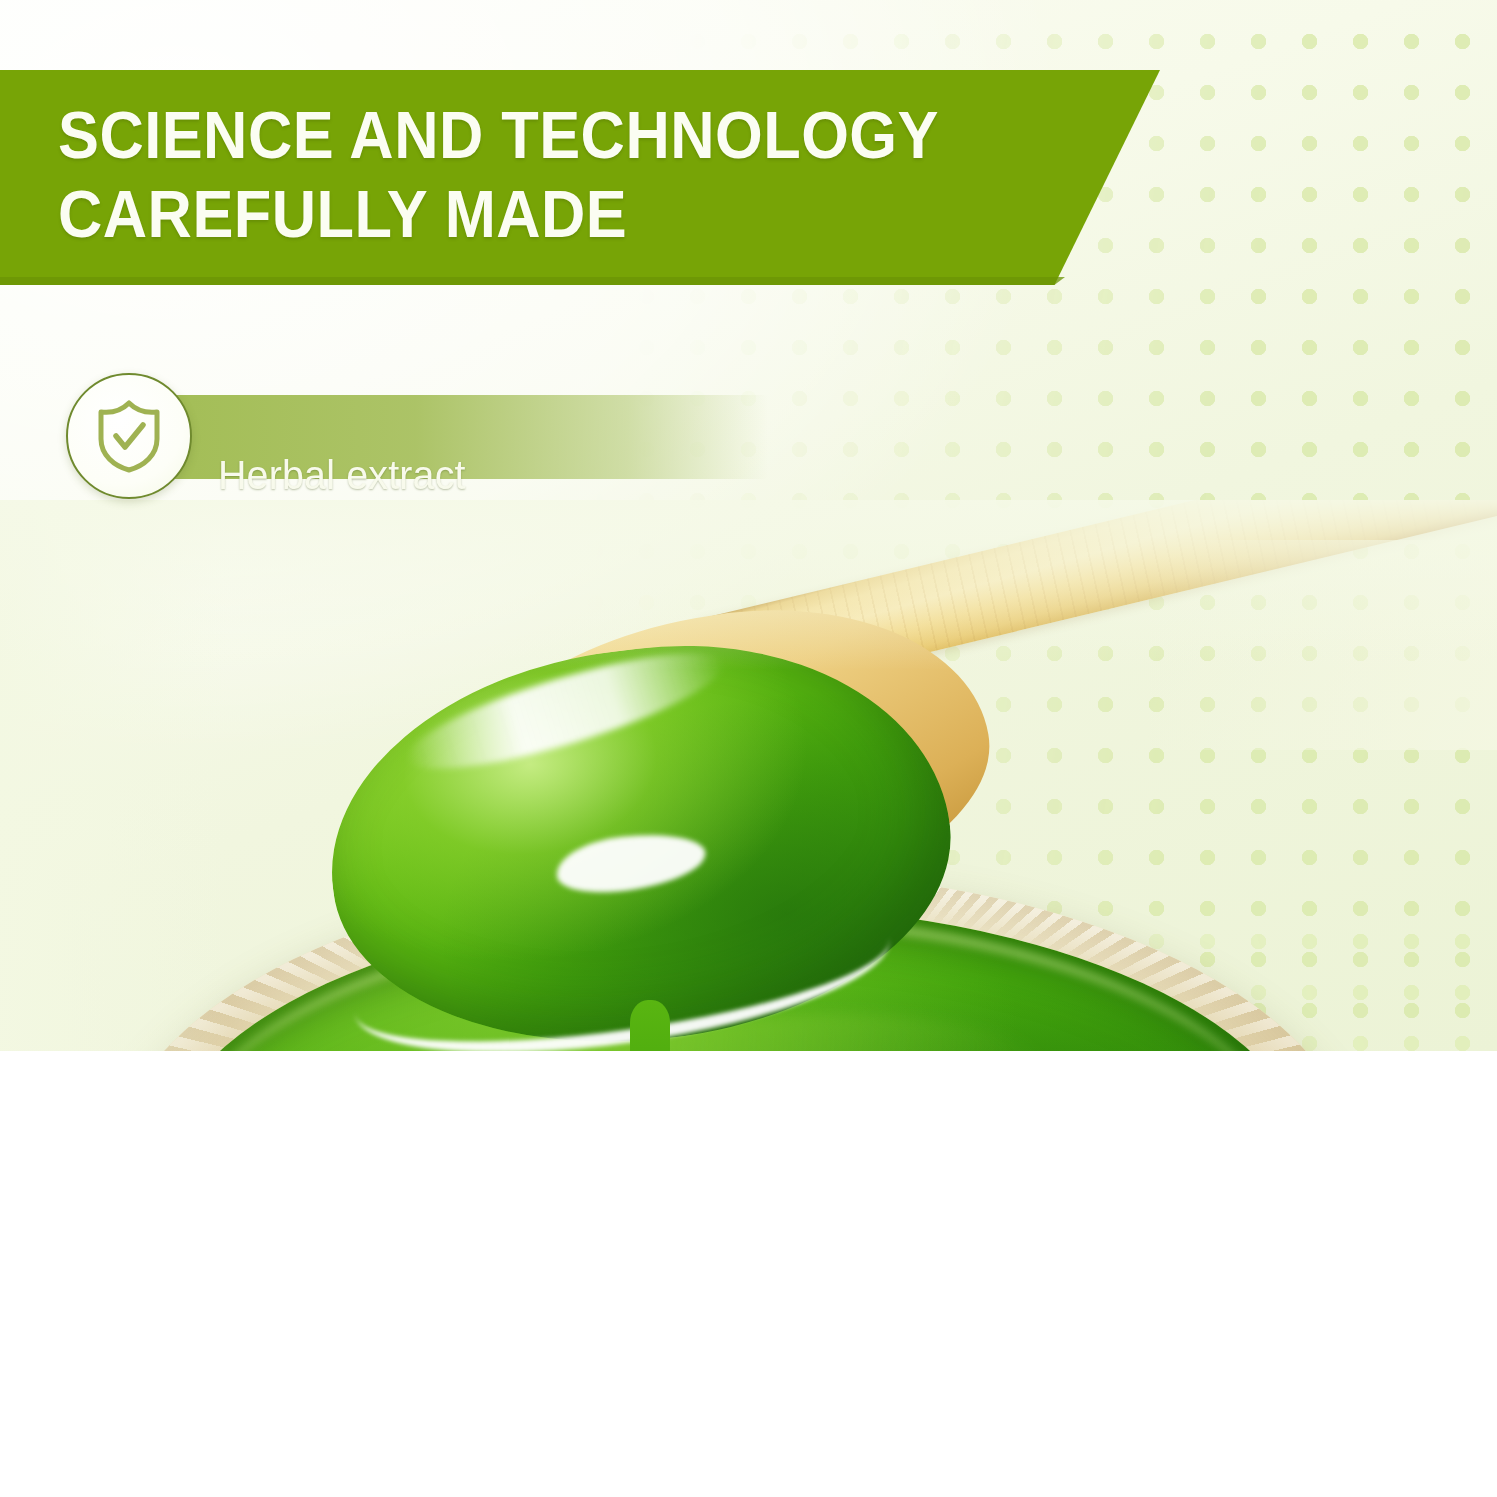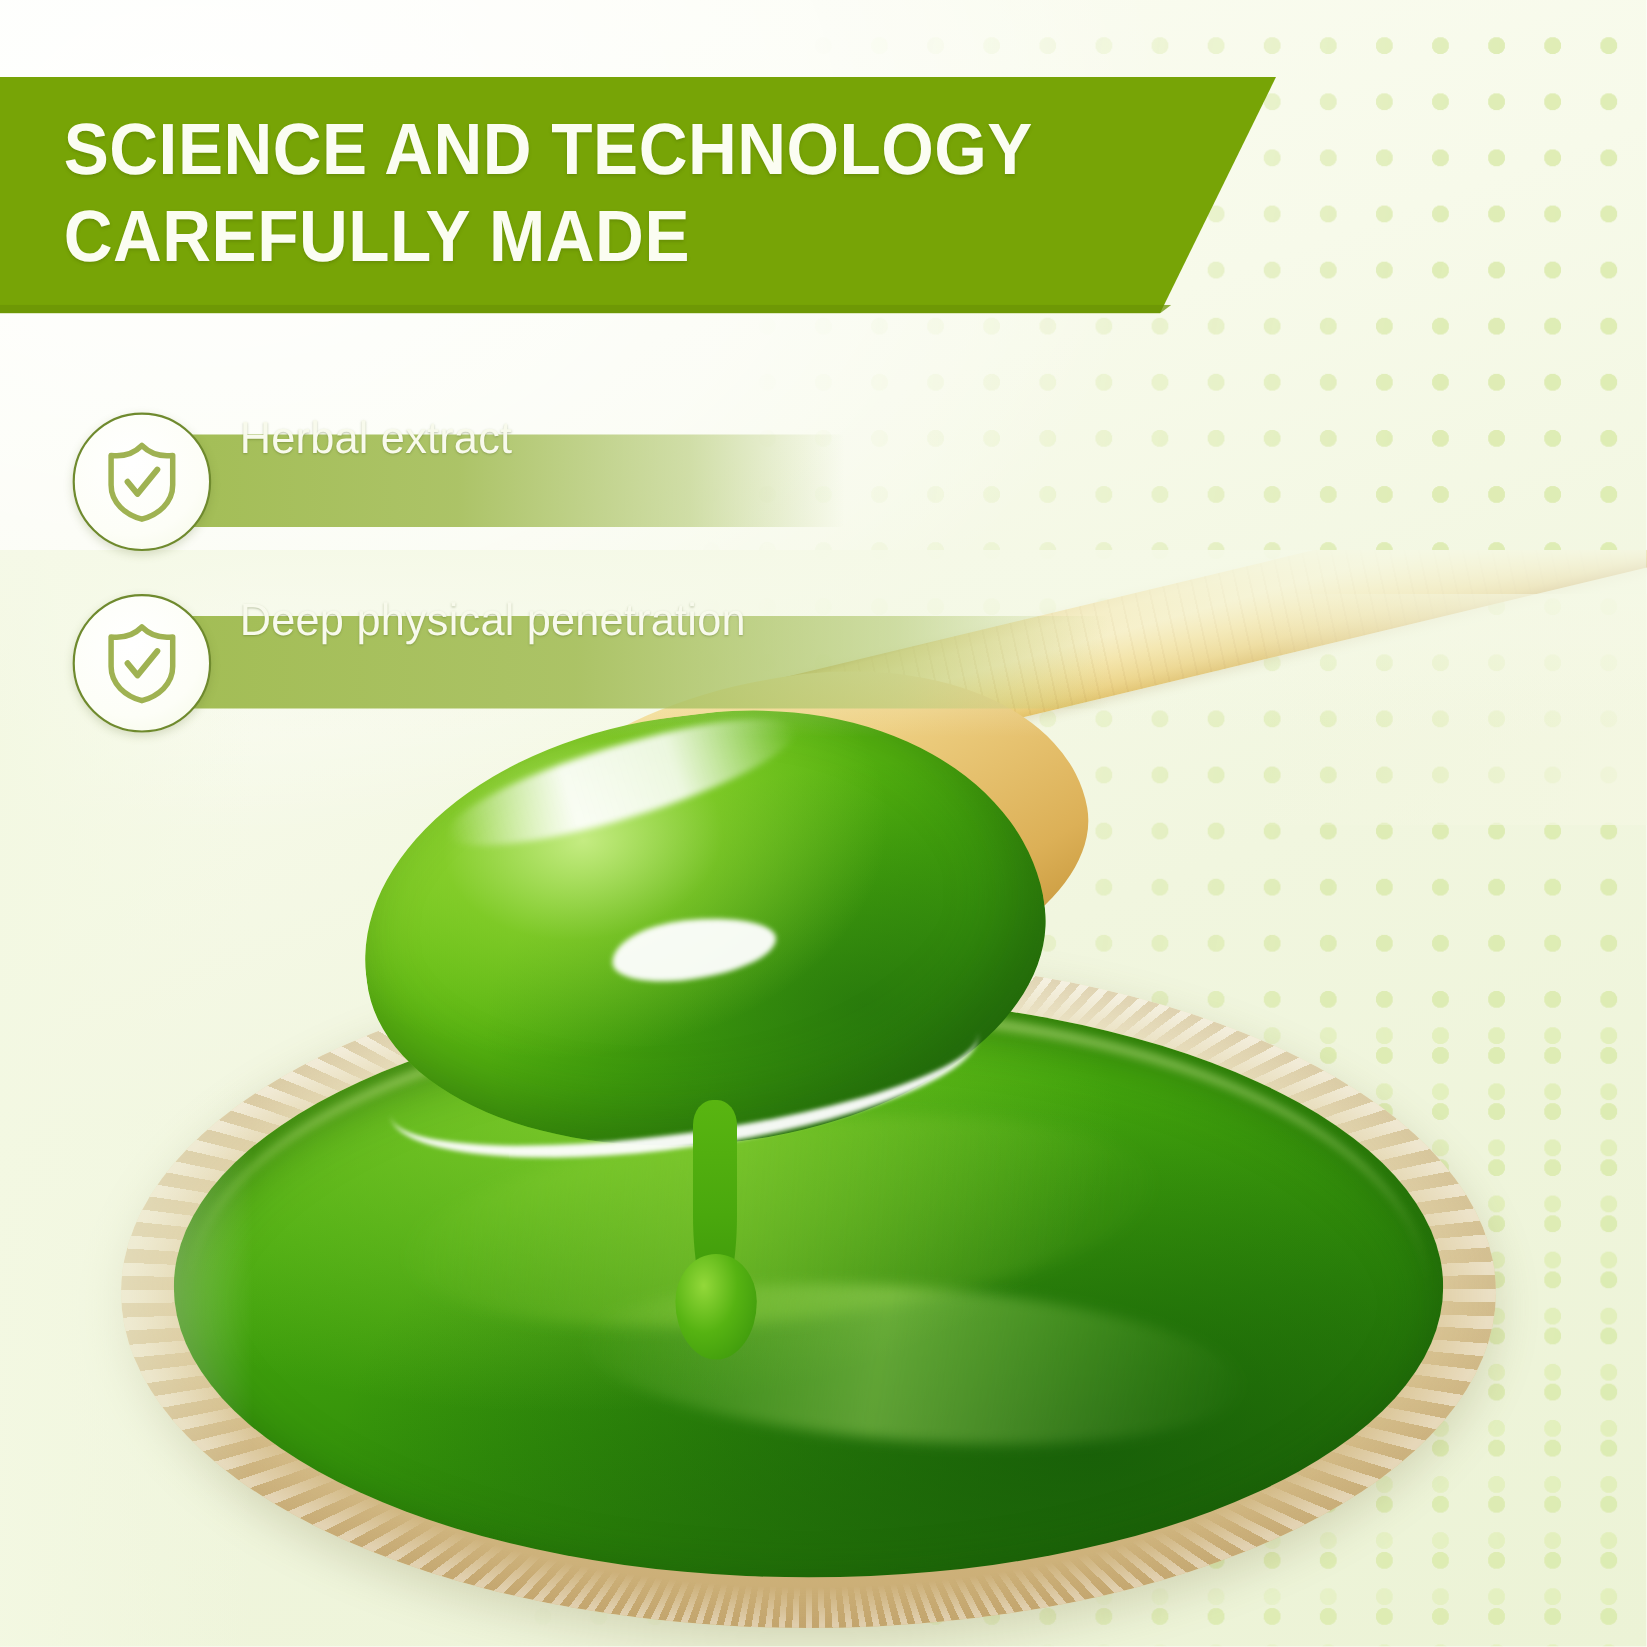--- a/index.html
+++ b/index.html
@@ -7,21 +7,21 @@
     padding: 0;
     background: #ffffff;
   }
   body {
     font-family: "Liberation Sans", sans-serif;
   }
 
   #poster {
     position: relative;
     width: 1497px;
-    height: 1497px;
+    height: 1051px;
     overflow: hidden;
     background: linear-gradient(160deg, #fcfdf4 0%, #f7faea 32%, #f1f6df 58%, #ecf3d6 100%);
   }
 
   
   .dots {
     position: absolute;
     inset: 0;
     background-image: radial-gradient(#dcebb0 7.5px, transparent 8px);
     background-size: 51px 51px;
@@ -258,21 +258,21 @@
     background: linear-gradient(180deg, rgba(245,249,231,.95) 0%, rgba(245,249,231,0) 100%);
     pointer-events: none;
   }
 
   
   .feature {
     position: absolute;
     left: 66px;
     height: 124px;
     display: flex;
-    align-items: flex-start;
+    align-items: flex-end;
   }
   .feature-bar {
     position: absolute;
     left: 62px;
     top: 20px;
     height: 84px;
     background: linear-gradient(90deg, rgba(158,186,77,.96) 0%, rgba(166,191,92,.93) 45%, rgba(182,203,120,.62) 78%, rgba(200,216,155,0) 100%);
     border-radius: 4px;
   }
   .feature-icon {
@@ -344,25 +344,15 @@
     <div class="feature-bar" style="width:640px"></div>
     <div class="feature-icon">
       <svg width="74" height="78" viewBox="0 0 74 78" fill="none" aria-hidden="true">
         <path d="M37 6 C28 15 17 16 9 15 L9 42 C9 58 22 69 37 73 C52 69 65 58 65 42 L65 15 C57 16 46 15 37 6 Z" stroke="#9fb252" stroke-width="5" fill="none" stroke-linejoin="round"></path>
         <path d="M24 39 L33 50 L51 28" stroke="#9fb252" stroke-width="5.5" fill="none" stroke-linecap="round" stroke-linejoin="round"></path>
       </svg>
     </div>
     <div class="feature-label">Herbal extract</div>
   </div>
 
-  <div class="feature" style="top:540px">
-    <div class="feature-bar" style="width:880px"></div>
-    <div class="feature-icon">
-      <svg width="74" height="78" viewBox="0 0 74 78" fill="none" aria-hidden="true">
-        <path d="M37 6 C28 15 17 16 9 15 L9 42 C9 58 22 69 37 73 C52 69 65 58 65 42 L65 15 C57 16 46 15 37 6 Z" stroke="#9fb252" stroke-width="5" fill="none" stroke-linejoin="round"></path>
-        <path d="M24 39 L33 50 L51 28" stroke="#9fb252" stroke-width="5.5" fill="none" stroke-linecap="round" stroke-linejoin="round"></path>
-      </svg>
-    </div>
-    <div class="feature-label">Deep physical penetration</div>
-  </div>
 
 
 </div>
 
 </body></html>

